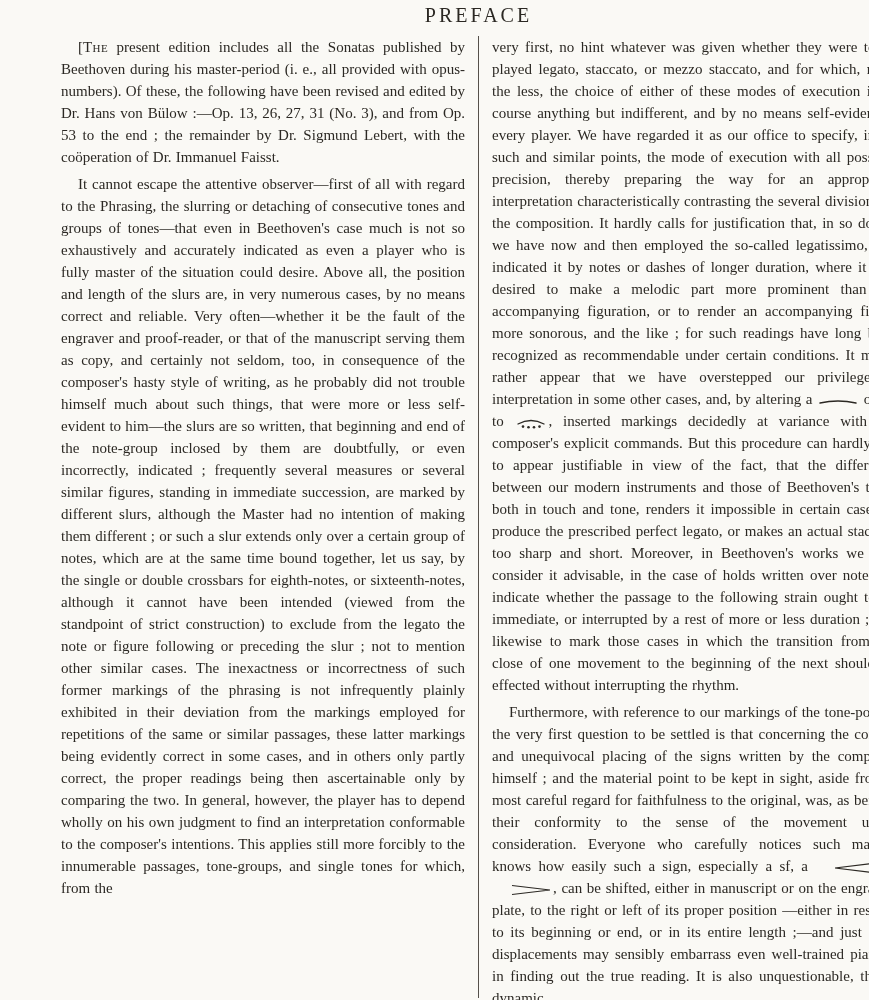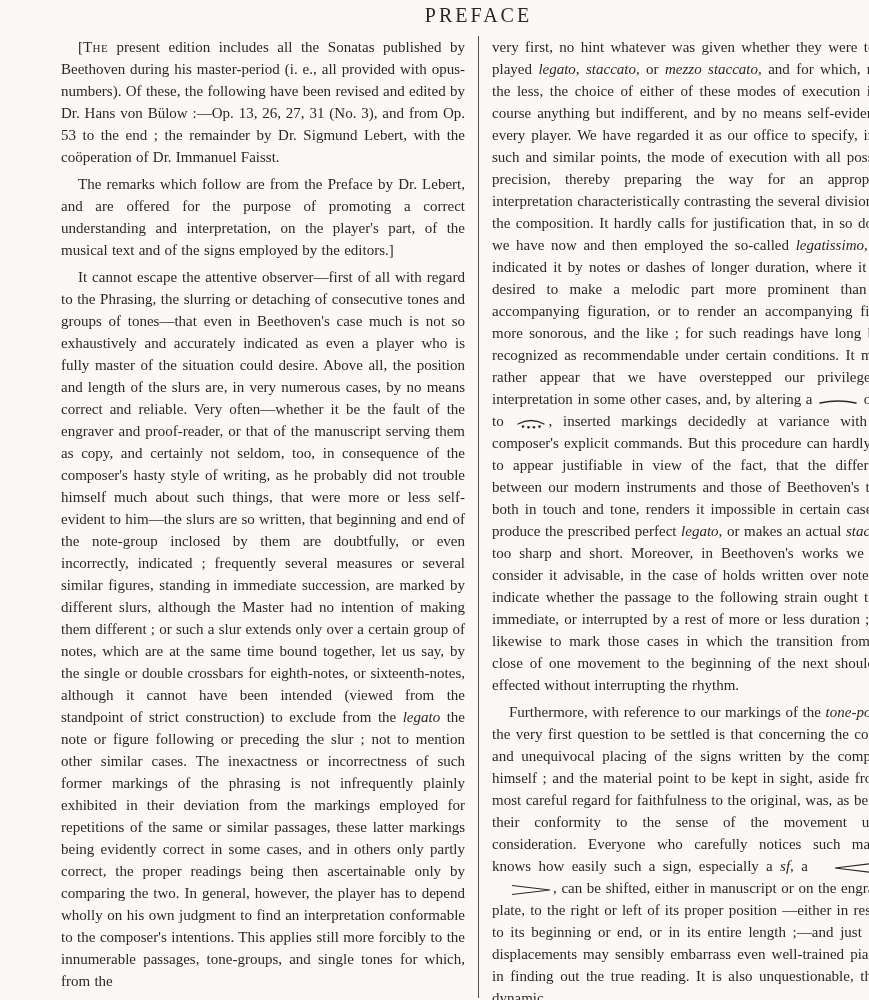--- a/index.html
+++ b/index.html
@@ -48,39 +48,38 @@
   }
   .col.left  { padding-right: 13px; }
   .col.right { padding-left: 13px; }
   .rule {
     width: 1px;
     background: var(--rule);
     margin-bottom: 2px;
   }
   .col p { margin: 0 0 5px 0; }
   .col p.indent { text-indent: 17px; }
-  .it { font-style: italic; }
+  .it { }
   .sc { font-variant: small-caps; letter-spacing: 0.4px; }
   .sym {
     display: inline-block;
     vertical-align: middle;
     line-height: 0;
     margin: 0 1px;
   }
   .sym svg { display: inline-block; vertical-align: middle; }
 </style>
 </head>
 <body>
 
 <div class="page">
   <h1 class="title">PREFACE</h1>
   <div class="columns">
     <div class="col left">
         <p class="indent"><span>[</span><span class="sc">The</span><span> present edition includes all the Sonatas published by Beethoven during his master-period (i. e., all provided with opus-numbers). Of these, the following have been revised and edited by Dr. Hans von Bülow :—Op. 13, 26, 27, 31 (No. 3), and from Op. 53 to the end ; the remainder by Dr. Sigmund Lebert, with the coöperation of Dr. Immanuel Faisst.</span></p>
-        <p class="indent"><span>The remarks which follow are from the Preface by Dr. Lebert, and are offered for the purpose of promoting a correct understanding and interpretation, on the player's part, of the musical text and of the signs employed by the editors.]</span></p>
         <p class="indent"><span>It cannot escape the attentive observer—first of all with regard to the Phrasing, the slurring or detaching of consecutive tones and groups of tones—that even in Beethoven's case much is not so exhaustively and accurately indicated as even a player who is fully master of the situation could desire. Above all, the position and length of the slurs are, in very numerous cases, by no means correct and reliable. Very often—whether it be the fault of the engraver and proof-reader, or that of the manuscript serving them as copy, and certainly not seldom, too, in consequence of the composer's hasty style of writing, as he probably did not trouble himself much about such things, that were more or less self-evident to him—the slurs are so written, that beginning and end of the note-group inclosed by them are doubtfully, or even incorrectly, indicated ; frequently several measures or several similar figures, standing in immediate succession, are marked by different slurs, although the Master had no intention of making them different ; or such a slur extends only over a certain group of notes, which are at the same time bound together, let us say, by the single or double crossbars for eighth-notes, or sixteenth-notes, although it cannot have been intended (viewed from the standpoint of strict construction) to exclude from the </span><span class="it">legato</span><span> the note or figure following or preceding the slur ; not to mention other similar cases. The inexactness or incorrectness of such former markings of the phrasing is not infrequently plainly exhibited in their deviation from the markings employed for repetitions of the same or similar passages, these latter markings being evidently correct in some cases, and in others only partly correct, the proper readings being then ascertainable only by comparing the two. In general, however, the player has to depend wholly on his own judgment to find an interpretation conformable to the composer's intentions. This applies still more forcibly to the innumerable passages, tone-groups, and single tones for which, from the</span></p>
       </div>
     <div class="rule"></div>
     <div class="col right">
         <p><span>very first, no hint whatever was given whether they were to be played </span><span class="it">legato, staccato,</span><span> or </span><span class="it">mezzo staccato,</span><span> and for which, none the less, the choice of either of these modes of execution is of course anything but indifferent, and by no means self-evident to every player. We have regarded it as our office to specify, in all such and similar points, the mode of execution with all possible precision, thereby preparing the way for an appropriate interpretation characteristically contrasting the several divisions of the composition. It hardly calls for justification that, in so doing, we have now and then employed the so-called </span><span class="it">legatissimo,</span><span> and indicated it by notes or dashes of longer duration, where it was desired to make a melodic part more prominent than the accompanying figuration, or to render an accompanying figure more sonorous, and the like ; for such readings have long been recognized as recommendable under certain conditions. It might rather appear that we have overstepped our privilege of interpretation in some other cases, and, by altering a </span><span class="sym"><svg width="40" height="10" viewBox="0 0 40 10">
               <path d="M2 7 Q20 3 38 7" fill="none" stroke="currentColor" stroke-width="1.4" stroke-linecap="round"></path>
             </svg></span><span> or .... to </span><span class="sym"><svg width="32" height="13" viewBox="0 0 32 13">
               <path d="M3 8 Q16 1 29 8" fill="none" stroke="currentColor" stroke-width="1.3" stroke-linecap="round"></path>
               <g fill="currentColor">
                 <circle cx="8" cy="10.6" r="1.3"></circle>

